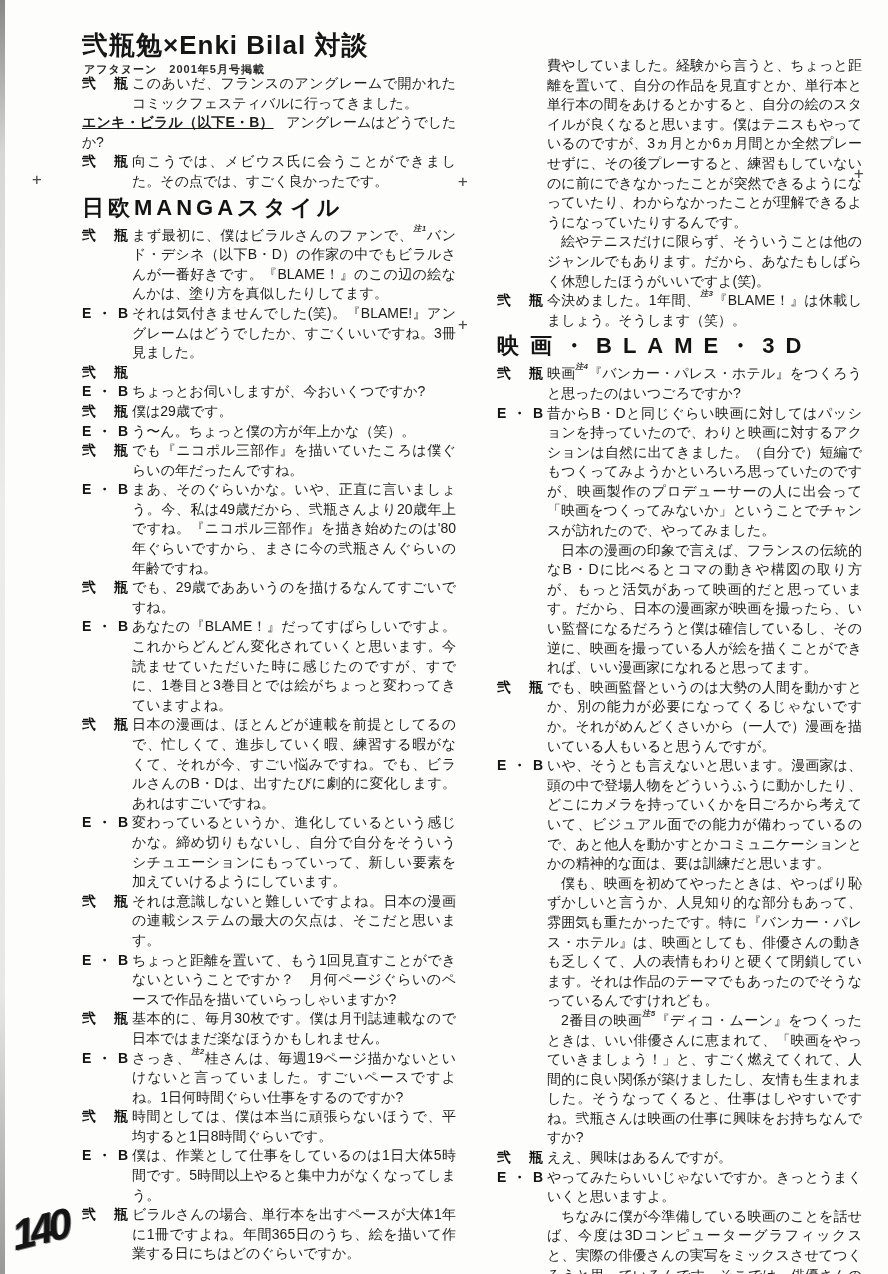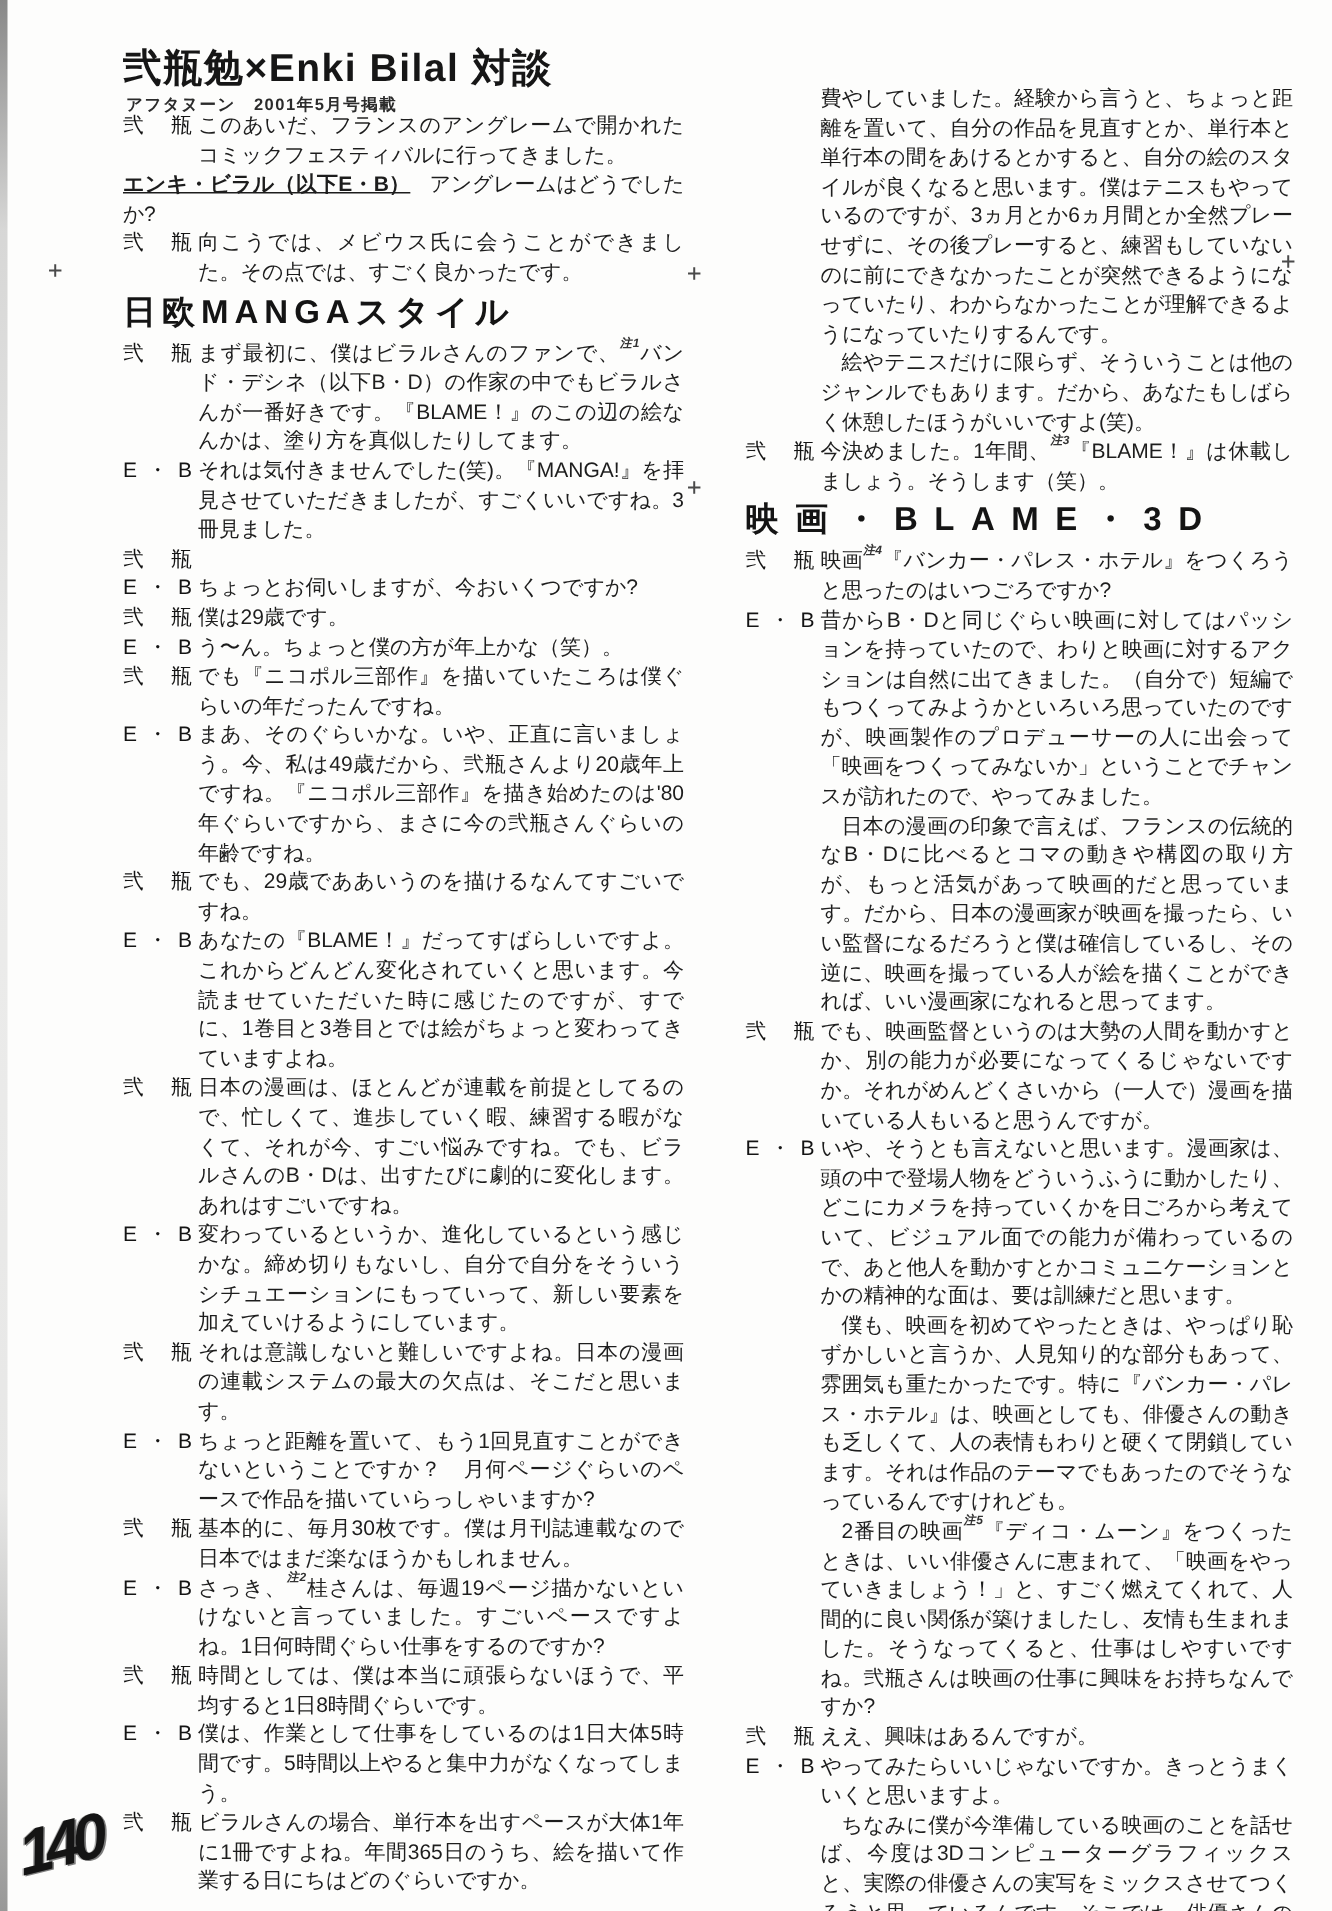--- a/index.html
+++ b/index.html
@@ -21,21 +21,21 @@
   .page-subtitle {
     position:absolute; left:84px; top:62px;
     font-size:11px; font-weight:bold; color:#2b2b2b; letter-spacing:1px;
   }
   .col { position:absolute; font-size:14px; line-height:19.6px; text-align:justify; }
   .col-left  { left:82px;  top:74px; width:374px; }
   .col-right { left:497px; top:56px; width:365px; }
 
   .turn { display:flex; }
   .speaker {
-    flex:none; width:46px; margin-right:4px; font-weight:normal;
+    flex:none; width:46px; margin-right:4px; font-weight:bold;
     text-align:justify; text-align-last:justify; color:#141414;
   }
   .turn-body { flex:1; min-width:0; }
   .para { text-align:justify; }
   .para + .para { text-indent:1em; }
   .turn-inline .para { letter-spacing:-0.3px; }
   .speaker-inline { font-weight:bold; letter-spacing:0;text-decoration:underline; }
   .sep { display:inline-block; width:0.9em; }
   .continuation .turn-body { margin-left:50px; }
 
@@ -98,21 +98,21 @@
       <div class="section-heading heading-left">日欧MANGAスタイル</div>
       <div class="turn turn">
         <span class="speaker">弐瓶</span>
         <div class="turn-body">
           <div class="para">まず最初に、僕はビラルさんのファンで、<sup class="note-ref">注1</sup>バンド・デシネ（以下B・D）の作家の中でもビラルさんが一番好きです。『BLAME！』のこの辺の絵なんかは、塗り方を真似したりしてます。</div>
         </div>
       </div>
       <div class="turn turn">
         <span class="speaker">E・B</span>
         <div class="turn-body">
-          <div class="para">それは気付きませんでした(笑)。『MANGA!』を拝見させていただきましたが、すごくいいですね。3冊見ました。</div>
+          <div class="para">それは気付きませんでした(笑)。『BLAME!』アングレームはどうでしたか、すごくいいですね。3冊見ました。</div>
         </div>
       </div>
       <div class="turn turn">
         <span class="speaker">弐瓶</span>
       </div>
       <div class="turn turn">
         <span class="speaker">E・B</span>
         <div class="turn-body">
           <div class="para">ちょっとお伺いしますが、今おいくつですか?</div>
         </div>

